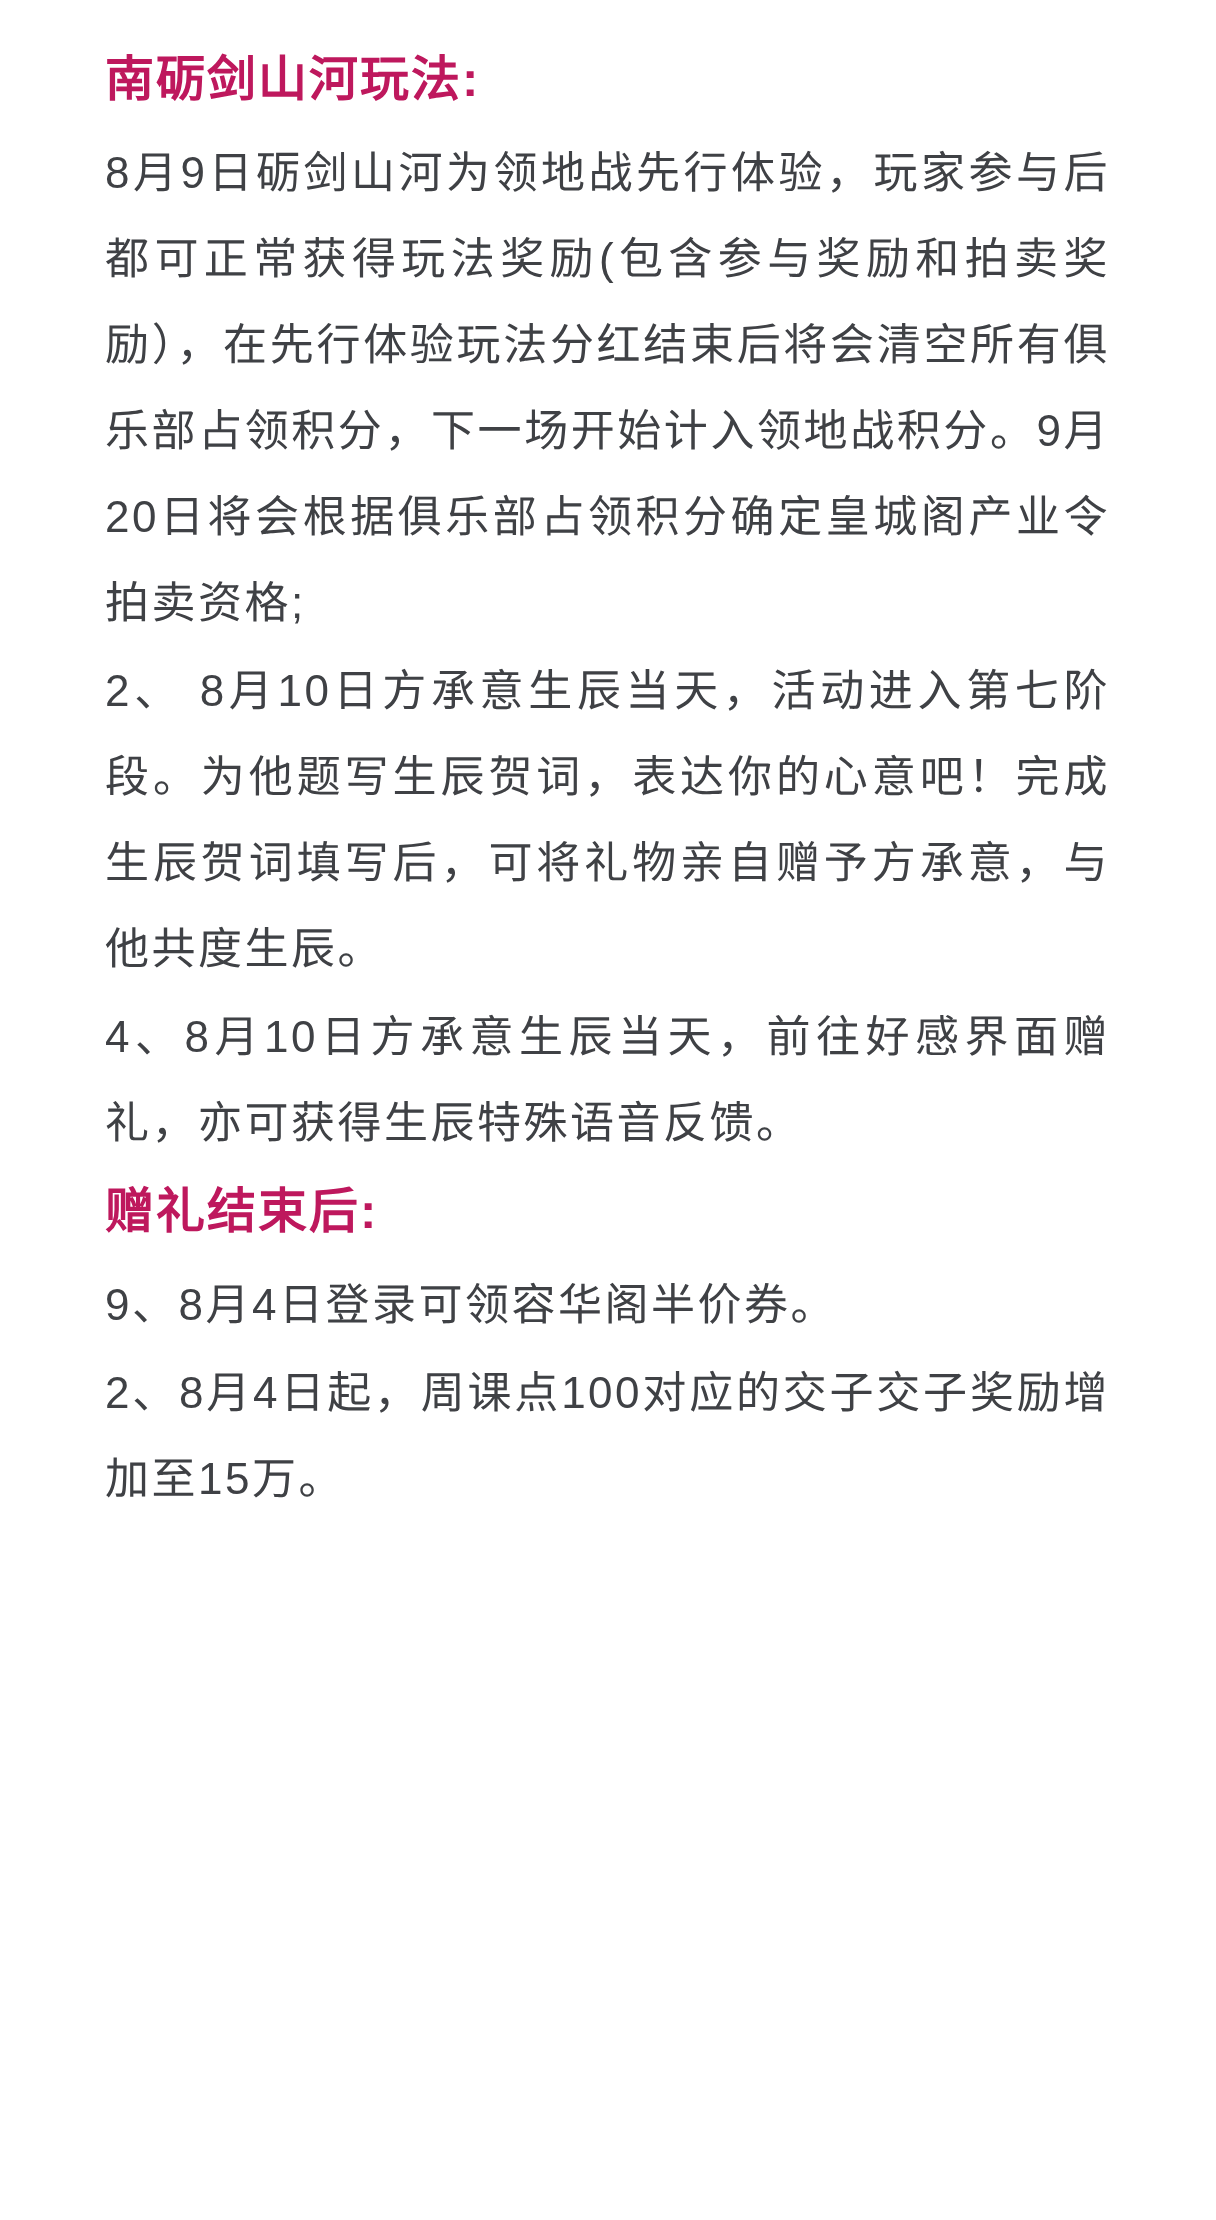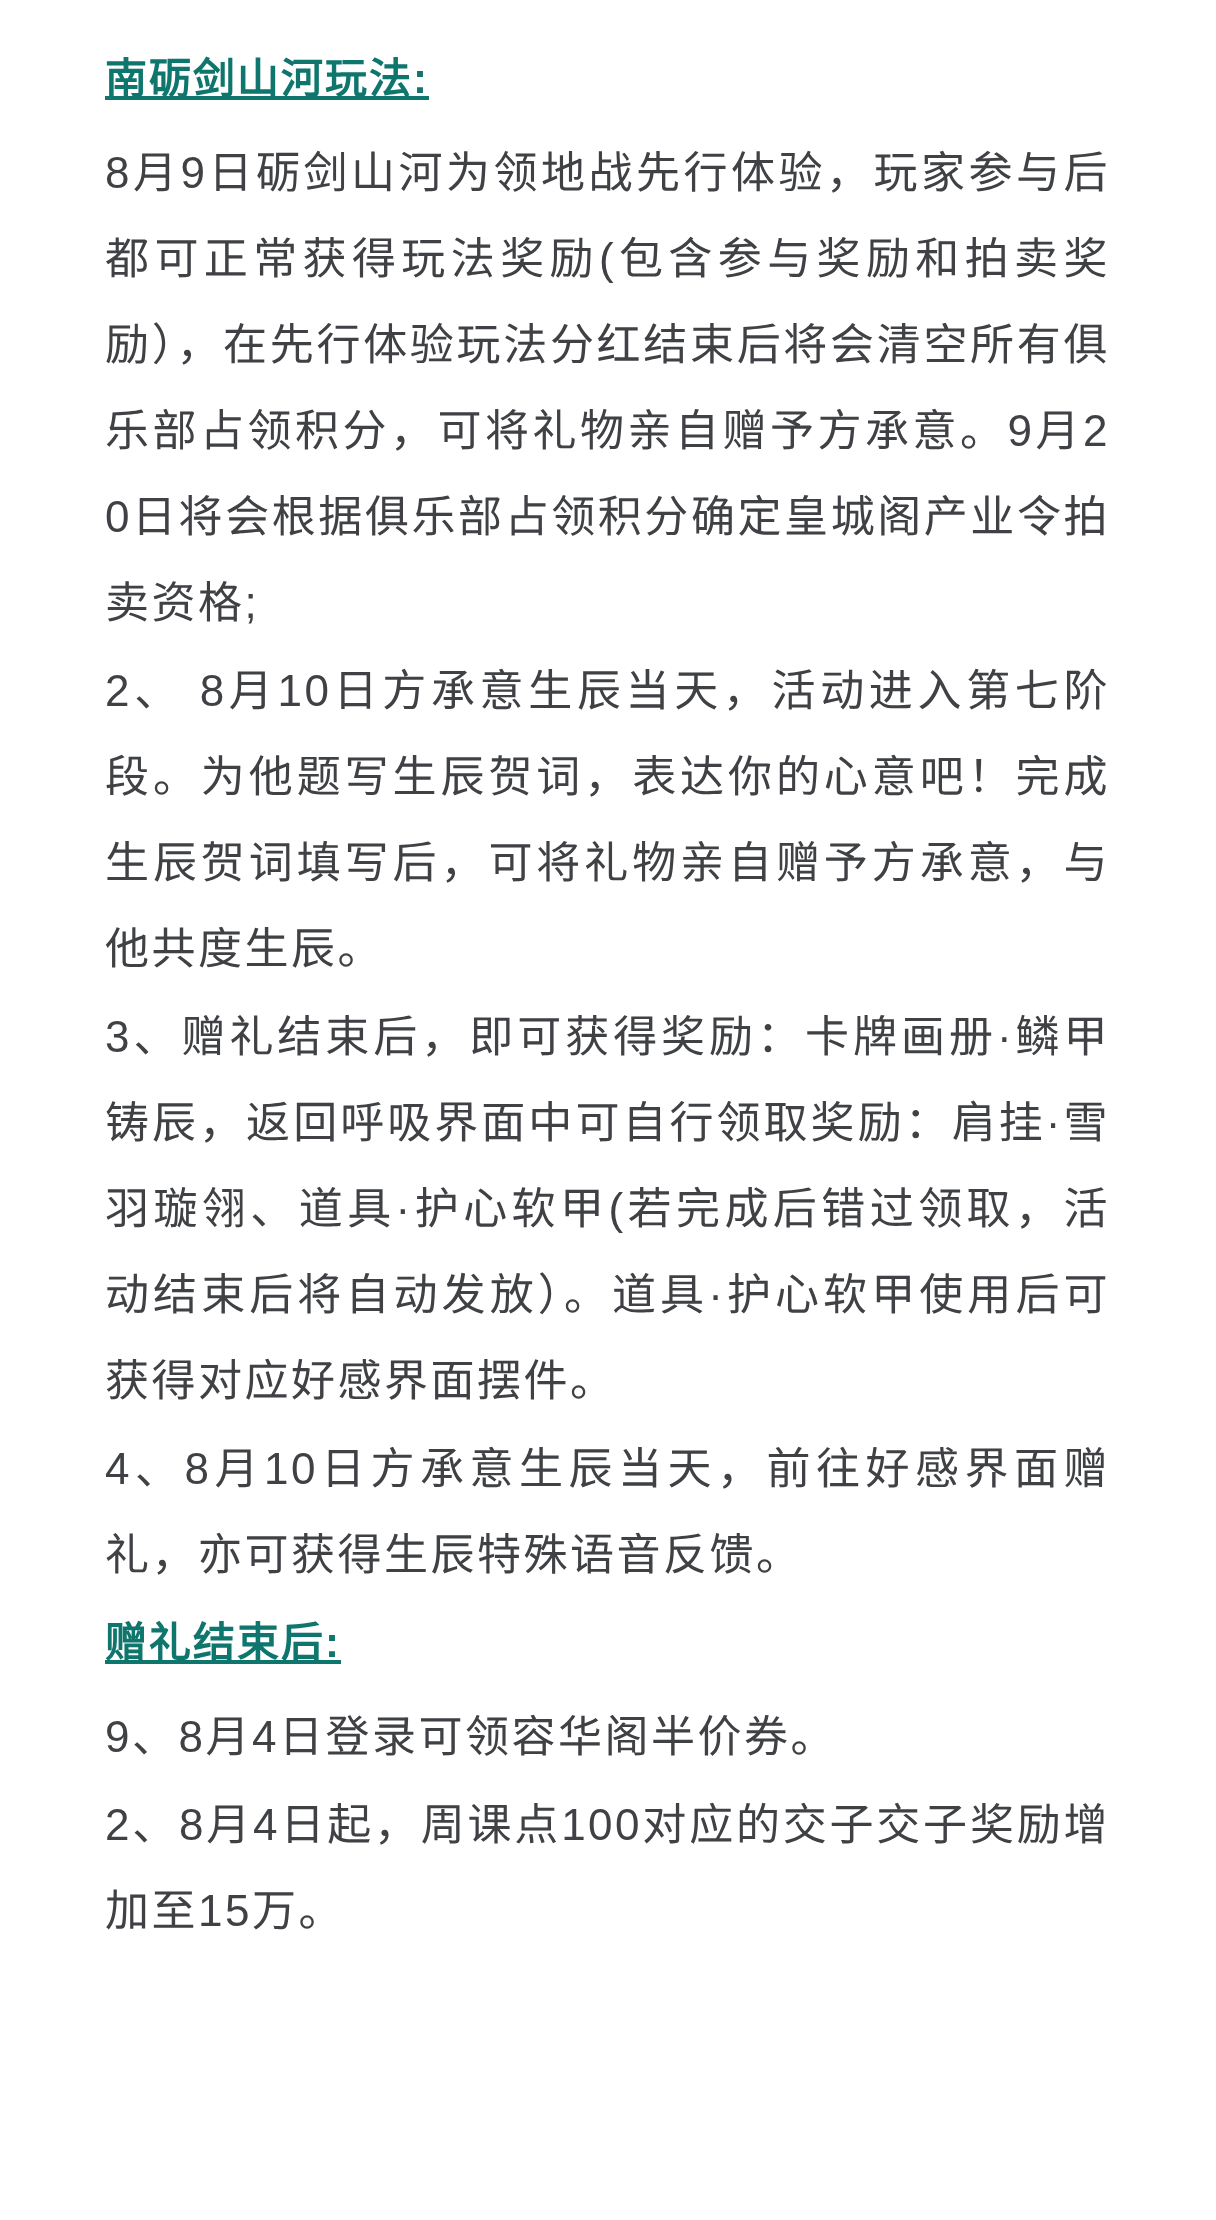--- a/index.html
+++ b/index.html
@@ -13,52 +13,50 @@
     overflow: hidden;
     font-family: "Liberation Sans", "DejaVu Sans", sans-serif;
   }
   .announcement {
     box-sizing: border-box;
     width: 1216px;
     padding: 36px 106px 0 105px;
   }
   .section-heading {
     margin: 0 0 8px 0;
-    font-size: 42px;
+    font-size: 49px;
     line-height: 86px;
     font-weight: 700;
     letter-spacing: 2px;
-    color: #0f766e;
-    text-decoration: underline;
+    color: #be185d;
   }
   .body-para {
     margin: 0 0 2px 0;
     font-size: 44px;
     line-height: 86px;
     font-weight: 400;
     letter-spacing: 2.5px;
     color: #3f4145;
     text-align: justify;
     text-justify: inter-character;
     word-break: break-all;
   }
 </style>
 </head>
 <body>
 
 <div class="announcement">
 
   <section>
     <h2 class="section-heading">南砺剑山河玩法:</h2>
-    <p class="body-para">8月9日砺剑山河为领地战先行体验，玩家参与后都可正常获得玩法奖励(包含参与奖励和拍卖奖励），在先行体验玩法分红结束后将会清空所有俱乐部占领积分，可将礼物亲自赠予方承意。9月20日将会根据俱乐部占领积分确定皇城阁产业令拍卖资格;</p>
+    <p class="body-para">8月9日砺剑山河为领地战先行体验，玩家参与后都可正常获得玩法奖励(包含参与奖励和拍卖奖励），在先行体验玩法分红结束后将会清空所有俱乐部占领积分，下一场开始计入领地战积分。9月20日将会根据俱乐部占领积分确定皇城阁产业令拍卖资格;</p>
   </section>
 
   <section>
     <p class="body-para">2、 8月10日方承意生辰当天，活动进入第七阶段。为他题写生辰贺词，表达你的心意吧！完成生辰贺词填写后，可将礼物亲自赠予方承意，与他共度生辰。</p>
-    <p class="body-para">3、赠礼结束后，即可获得奖励：卡牌画册·鳞甲铸辰，返回呼吸界面中可自行领取奖励：肩挂·雪羽璇翎、道具·护心软甲(若完成后错过领取，活动结束后将自动发放）。道具·护心软甲使用后可获得对应好感界面摆件。</p>
     <p class="body-para">4、8月10日方承意生辰当天，前往好感界面赠礼，亦可获得生辰特殊语音反馈。</p>
   </section>
 
   <section>
     <h2 class="section-heading">赠礼结束后:</h2>
     <p class="body-para">9、8月4日登录可领容华阁半价券。</p>
     <p class="body-para">2、8月4日起，周课点100对应的交子交子奖励增加至15万。</p>
   </section>
 
 </div>

